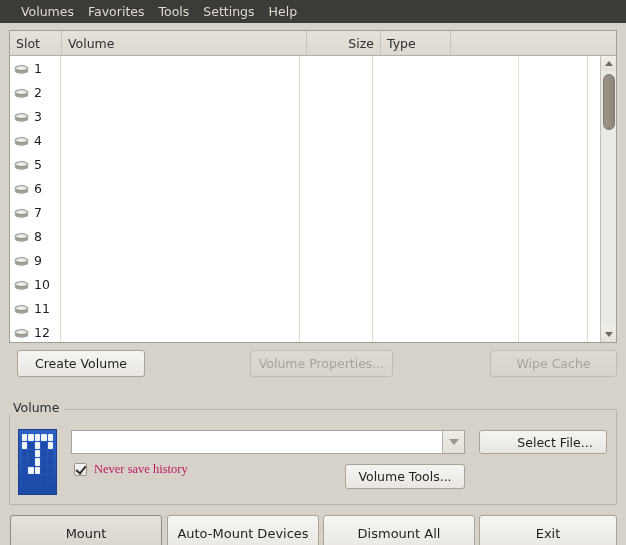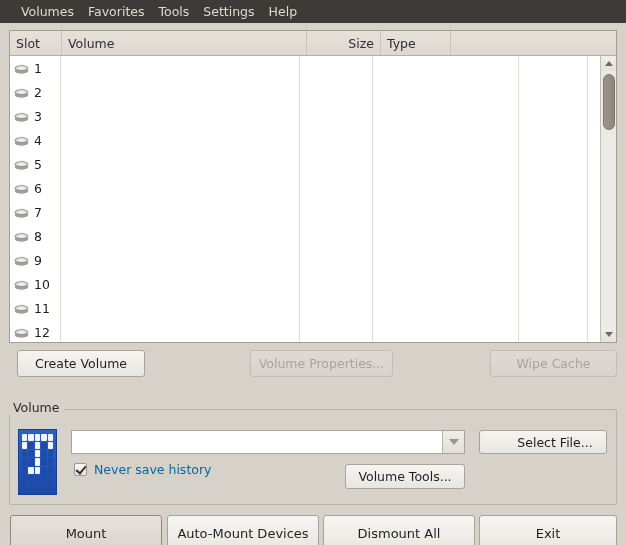--- a/index.html
+++ b/index.html
@@ -294,21 +294,21 @@
   .checkbox .tick {
     position: absolute;
     left: 3px;
     top: 0px;
     width: 4px;
     height: 8px;
     border: solid #34312c;
     border-width: 0 2px 2px 0;
     transform: rotate(40deg);
   }
-  .check-label { font-size: 12.5px; color: #0369a1; }
+  .check-label { font-size: 12.5px; color: #be185d; font-family: Liberation Serif, serif; }
 
   .btn-selfile   { position: absolute; left: 479px; top: 407px; width: 128px; height: 24px; padding-left: 24px; }
   .btn-voltools  { position: absolute; left: 345px; top: 441px; width: 120px; height: 25px; }
   .btn-seldevice { position: absolute; left: 479px; top: 441px; width: 128px; height: 25px; }
 
   
   .bottom-bar { position: absolute; left: 9px; top: 492px; width: 608px; height: 38px; }
   .btn-mount      { position: absolute; left: 1px;   top: 0; width: 152px; height: 37px; }
   .btn-automount  { position: absolute; left: 158px; top: 0; width: 152px; height: 37px; }
   .btn-dismount   { position: absolute; left: 314px; top: 0; width: 152px; height: 37px; }

